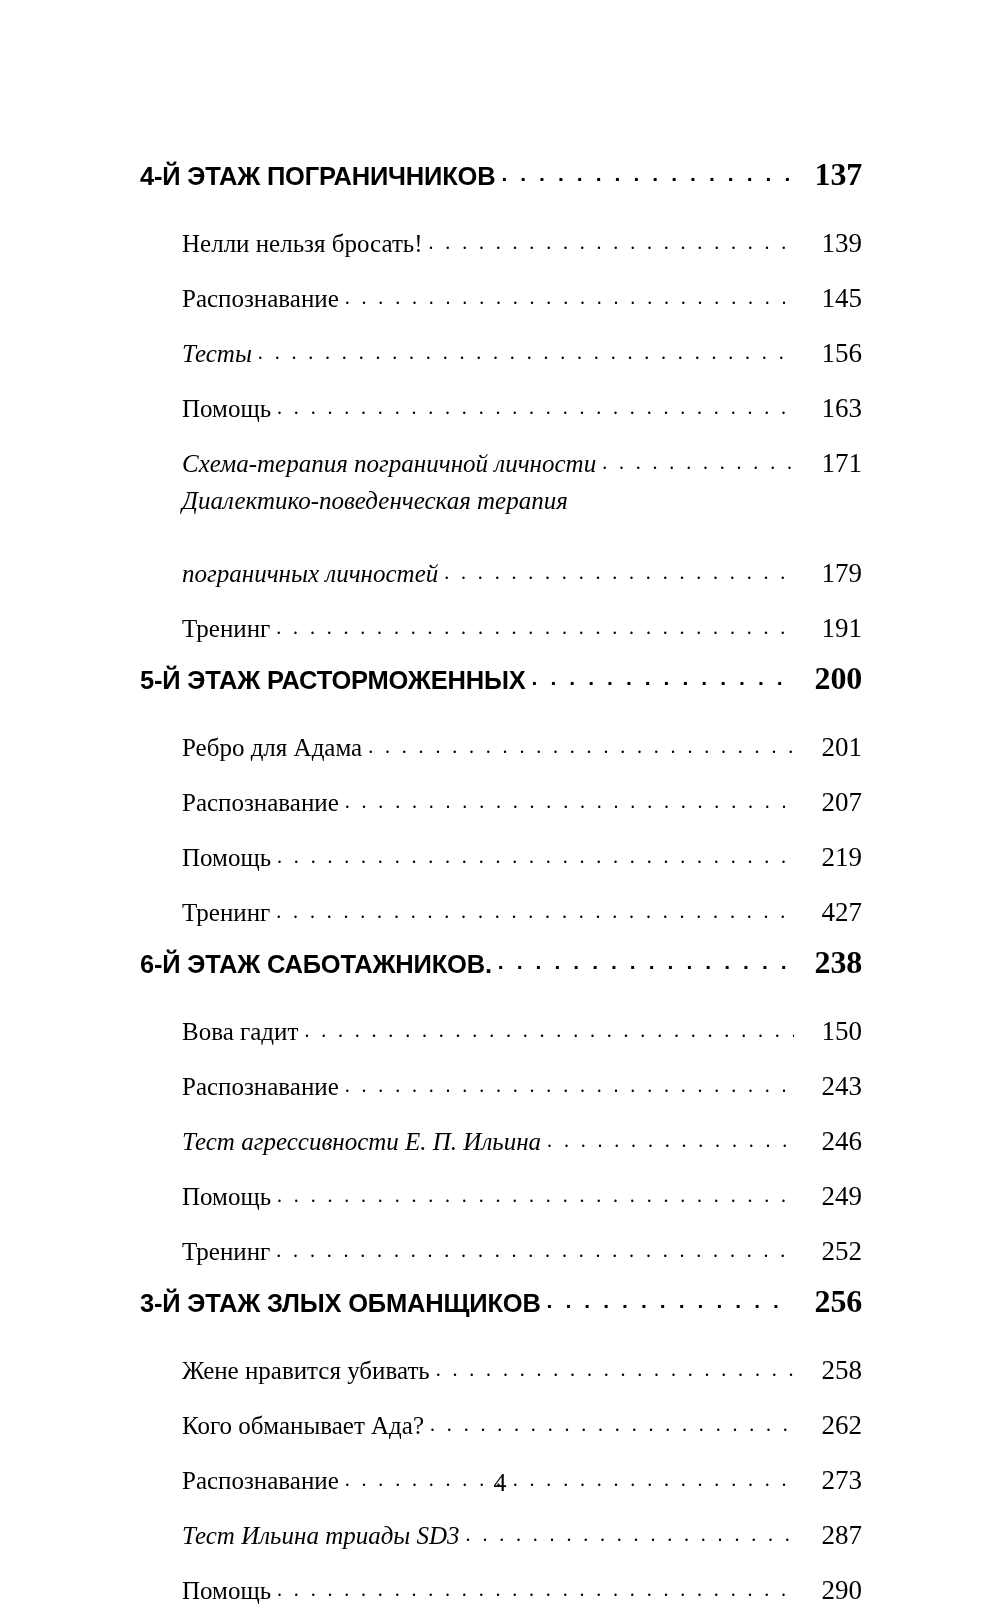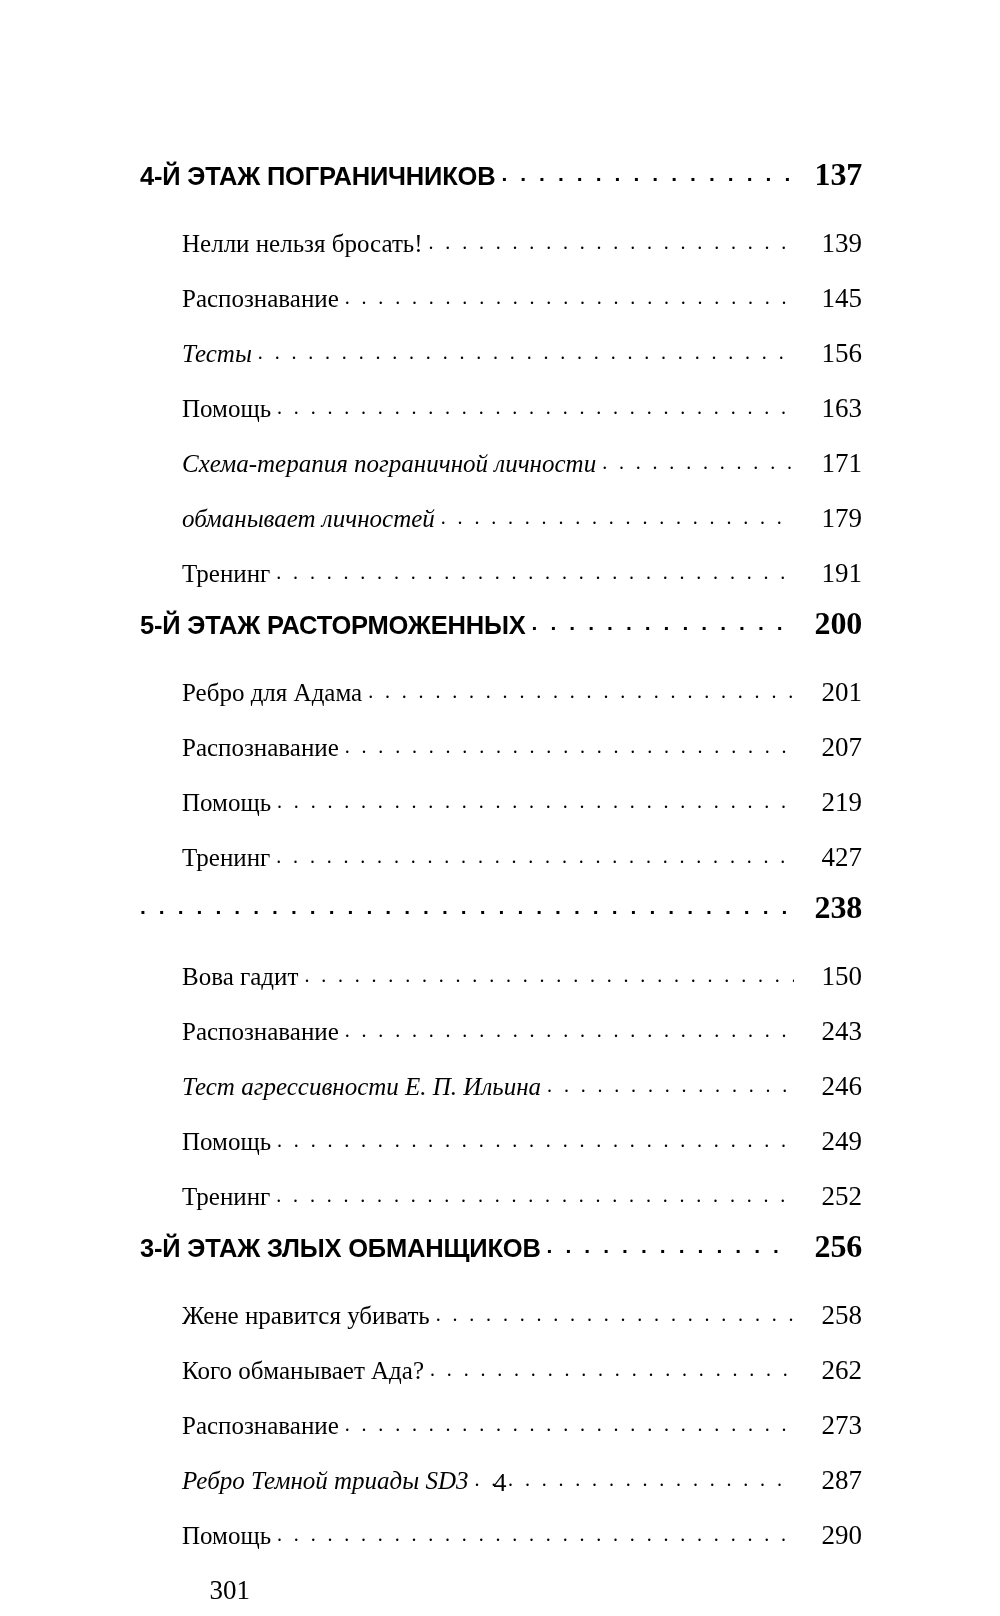--- a/index.html
+++ b/index.html
@@ -137,22 +137,23 @@
       <div class="entry sub">
         <span class="label">Помощь</span>
         <span class="leader">. . . . . . . . . . . . . . . . . . . . . . . . . . . . . . . . . . . . . . . . . . . . . . . . . . . . . . . . . . . . . . . . . . . . . . . . . . . . . . . . . . . . . . . . . . . . . . . . . . . . . . . . . . . . . . . . . . . . . . . . . . . . . . . . . . . . . . . . . . . . . . . . . . . . . . . . . . . . . . . . . . . . . . . . . . . . . . . . . . . . . . . . . . . . . . . . . . . . . . . </span>
         <span class="page-no">163</span>
       </div>
       <div class="entry sub italic">
         <span class="label">Схема-терапия пограничной личности</span>
         <span class="leader">. . . . . . . . . . . . . . . . . . . . . . . . . . . . . . . . . . . . . . . . . . . . . . . . . . . . . . . . . . . . . . . . . . . . . . . . . . . . . . . . . . . . . . . . . . . . . . . . . . . . . . . . . . . . . . . . . . . . . . . . . . . . . . . . . . . . . . . . . . . . . . . . . . . . . . . . . . . . . . . . . . . . . . . . . . . . . . . . . . . . . . . . . . . . . . . . . . . . . . . </span>
         <span class="page-no">171</span>
       </div>
-      <div class="entry sub italic">
-        <span class="label">обманывает личностей</span>
+      <div class="wrap-line"><span class="label">Диалектико-поведенческая терапия</span></div>
+      <div class="entry sub italic">
+        <span class="label">пограничных личностей</span>
         <span class="leader">. . . . . . . . . . . . . . . . . . . . . . . . . . . . . . . . . . . . . . . . . . . . . . . . . . . . . . . . . . . . . . . . . . . . . . . . . . . . . . . . . . . . . . . . . . . . . . . . . . . . . . . . . . . . . . . . . . . . . . . . . . . . . . . . . . . . . . . . . . . . . . . . . . . . . . . . . . . . . . . . . . . . . . . . . . . . . . . . . . . . . . . . . . . . . . . . . . . . . . . </span>
         <span class="page-no">179</span>
       </div>
       <div class="entry sub">
         <span class="label">Тренинг</span>
         <span class="leader">. . . . . . . . . . . . . . . . . . . . . . . . . . . . . . . . . . . . . . . . . . . . . . . . . . . . . . . . . . . . . . . . . . . . . . . . . . . . . . . . . . . . . . . . . . . . . . . . . . . . . . . . . . . . . . . . . . . . . . . . . . . . . . . . . . . . . . . . . . . . . . . . . . . . . . . . . . . . . . . . . . . . . . . . . . . . . . . . . . . . . . . . . . . . . . . . . . . . . . . </span>
         <span class="page-no">191</span>
       </div>
       <div class="entry chapter">
         <span class="label">5-Й ЭТАЖ РАСТОРМОЖЕННЫХ</span>
@@ -173,20 +174,21 @@
         <span class="label">Помощь</span>
         <span class="leader">. . . . . . . . . . . . . . . . . . . . . . . . . . . . . . . . . . . . . . . . . . . . . . . . . . . . . . . . . . . . . . . . . . . . . . . . . . . . . . . . . . . . . . . . . . . . . . . . . . . . . . . . . . . . . . . . . . . . . . . . . . . . . . . . . . . . . . . . . . . . . . . . . . . . . . . . . . . . . . . . . . . . . . . . . . . . . . . . . . . . . . . . . . . . . . . . . . . . . . . </span>
         <span class="page-no">219</span>
       </div>
       <div class="entry sub">
         <span class="label">Тренинг</span>
         <span class="leader">. . . . . . . . . . . . . . . . . . . . . . . . . . . . . . . . . . . . . . . . . . . . . . . . . . . . . . . . . . . . . . . . . . . . . . . . . . . . . . . . . . . . . . . . . . . . . . . . . . . . . . . . . . . . . . . . . . . . . . . . . . . . . . . . . . . . . . . . . . . . . . . . . . . . . . . . . . . . . . . . . . . . . . . . . . . . . . . . . . . . . . . . . . . . . . . . . . . . . . . </span>
         <span class="page-no">427</span>
       </div>
       <div class="entry chapter">
+        <span class="label">6-Й ЭТАЖ САБОТАЖНИКОВ.</span>
         <span class="leader">. . . . . . . . . . . . . . . . . . . . . . . . . . . . . . . . . . . . . . . . . . . . . . . . . . . . . . . . . . . . . . . . . . . . . . . . . . . . . . . . . . . . . . . . . . . . . . . . . . . . . . . . . . . . . . . . . . . . . . . . . . . . . . . . . . . . . . . . . . . . . . . . . . . . . . . . . . . . . . . . . . . . . . . . . . . . . . . . . . . . . . . . . . . . . . . . . . . . . . . </span>
         <span class="page-no">238</span>
       </div>
       <div class="entry sub">
         <span class="label">Вова гадит</span>
         <span class="leader">. . . . . . . . . . . . . . . . . . . . . . . . . . . . . . . . . . . . . . . . . . . . . . . . . . . . . . . . . . . . . . . . . . . . . . . . . . . . . . . . . . . . . . . . . . . . . . . . . . . . . . . . . . . . . . . . . . . . . . . . . . . . . . . . . . . . . . . . . . . . . . . . . . . . . . . . . . . . . . . . . . . . . . . . . . . . . . . . . . . . . . . . . . . . . . . . . . . . . . . </span>
         <span class="page-no">150</span>
       </div>
       <div class="entry sub">
         <span class="label">Распознавание</span>
@@ -222,21 +224,21 @@
         <span class="label">Кого обманывает Ада?</span>
         <span class="leader">. . . . . . . . . . . . . . . . . . . . . . . . . . . . . . . . . . . . . . . . . . . . . . . . . . . . . . . . . . . . . . . . . . . . . . . . . . . . . . . . . . . . . . . . . . . . . . . . . . . . . . . . . . . . . . . . . . . . . . . . . . . . . . . . . . . . . . . . . . . . . . . . . . . . . . . . . . . . . . . . . . . . . . . . . . . . . . . . . . . . . . . . . . . . . . . . . . . . . . . </span>
         <span class="page-no">262</span>
       </div>
       <div class="entry sub">
         <span class="label">Распознавание</span>
         <span class="leader">. . . . . . . . . . . . . . . . . . . . . . . . . . . . . . . . . . . . . . . . . . . . . . . . . . . . . . . . . . . . . . . . . . . . . . . . . . . . . . . . . . . . . . . . . . . . . . . . . . . . . . . . . . . . . . . . . . . . . . . . . . . . . . . . . . . . . . . . . . . . . . . . . . . . . . . . . . . . . . . . . . . . . . . . . . . . . . . . . . . . . . . . . . . . . . . . . . . . . . . </span>
         <span class="page-no">273</span>
       </div>
       <div class="entry sub italic">
-        <span class="label">Ребро Темной триады SD3</span>
+        <span class="label">Тест Ильина триады SD3</span>
         <span class="leader">. . . . . . . . . . . . . . . . . . . . . . . . . . . . . . . . . . . . . . . . . . . . . . . . . . . . . . . . . . . . . . . . . . . . . . . . . . . . . . . . . . . . . . . . . . . . . . . . . . . . . . . . . . . . . . . . . . . . . . . . . . . . . . . . . . . . . . . . . . . . . . . . . . . . . . . . . . . . . . . . . . . . . . . . . . . . . . . . . . . . . . . . . . . . . . . . . . . . . . . </span>
         <span class="page-no">287</span>
       </div>
       <div class="entry sub">
         <span class="label">Помощь</span>
         <span class="leader">. . . . . . . . . . . . . . . . . . . . . . . . . . . . . . . . . . . . . . . . . . . . . . . . . . . . . . . . . . . . . . . . . . . . . . . . . . . . . . . . . . . . . . . . . . . . . . . . . . . . . . . . . . . . . . . . . . . . . . . . . . . . . . . . . . . . . . . . . . . . . . . . . . . . . . . . . . . . . . . . . . . . . . . . . . . . . . . . . . . . . . . . . . . . . . . . . . . . . . . </span>
         <span class="page-no">290</span>
       </div>
       <div class="entry sub">
         <span class="page-no">301</span>

